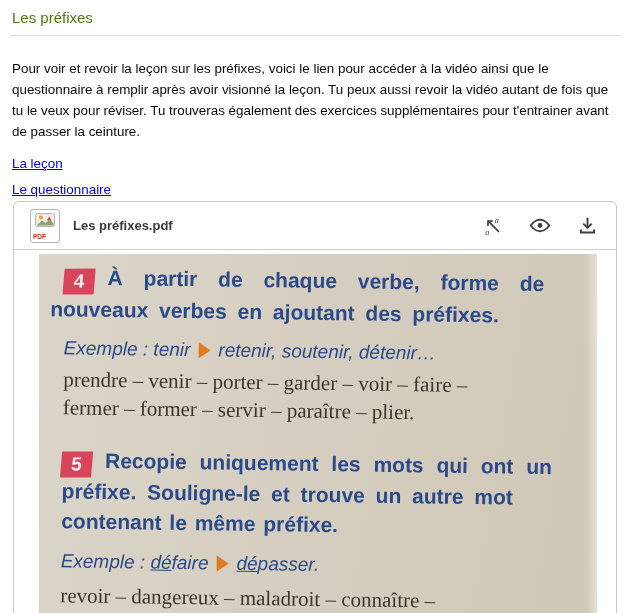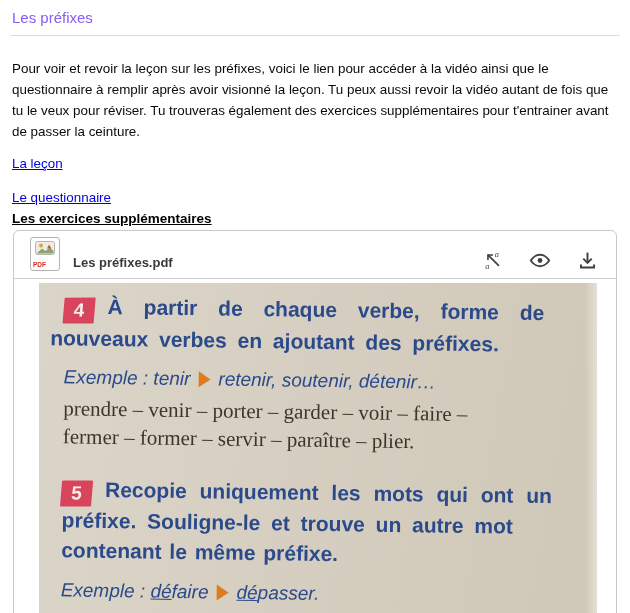--- a/index.html
+++ b/index.html
@@ -7,39 +7,39 @@
   body {
     background: #ffffff;
     font-family: "Liberation Sans", sans-serif;
     color: #000;
     position: relative;
   }
 
   
   .page-title {
     font-size: 15px;
-    color: #8b5cf6;
+    color: #4d7c0f;
     padding: 10px 12px 9px 12px;
     line-height: 16px;
     font-weight: 400;
   }
   .divider { border: none; border-top: 1px solid #dcdcdc; margin: 0 10px; }
 
   .content { padding: 0 12px; }
 
   .intro {
     margin-top: 22px;
     font-size: 13.4px;
     line-height: 21px;
     color: #0a0a0a;
     width: 607px;
   }
 
   .link-row { margin-top: 12px; line-height: 17px; }
-  .link-row.second { margin-top: 16px; }
+  .link-row.second { margin-top: 8px; }
   .link-row a {
     color: #0000e6;
     font-size: 13.4px;
     text-decoration: underline;
     cursor: pointer;
   }
 
   .section-heading {
     margin-top: 4px;
     font-size: 13.5px;
@@ -52,21 +52,21 @@
   
   .attachment-card {
     margin: 3px 0 0 1px;
     width: 604px;
     border: 1px solid #c8c8c8;
     border-radius: 6px;
     background: #fff;
   }
   .card-header {
     display: flex;
-    align-items: flex-end;
+    align-items: center;
     padding: 7px 16px 7px 16px;
     border-bottom: 1px solid #cfcfcf;
     height: 48px;
   }
   .pdf-thumb {
     width: 30px; height: 34px;
     border: 1px solid #b3b3b3;
     border-radius: 3px;
     background: #fff;
     position: relative;
@@ -203,21 +203,20 @@
 
   <p class="intro">Pour voir et revoir la leçon sur les préfixes, voici le lien pour accéder à la vidéo ainsi que le questionnaire à remplir après avoir visionné la leçon. Tu peux aussi revoir la vidéo autant de fois que tu le veux pour réviser. Tu trouveras également des exercices supplémentaires pour t'entrainer avant de passer la ceinture.</p>
 
   <p class="link-row">
     <a href="#">La leçon</a>
   </p>
   <p class="link-row second">
     <a href="#">Le questionnaire</a>
   </p>
 
-  <h3 class="section-heading">Les exercices supplémentaires</h3>
 
   <div class="attachment-card">
 
     <div class="card-header">
 
       <div class="pdf-thumb">
         <svg width="20" height="14" viewBox="0 0 20 14">
           <rect x="0.5" y="0.5" width="19" height="13" rx="2" fill="#efece6" stroke="#b9b4aa"></rect>
           <circle cx="6" cy="4.6" r="2" fill="#e0a23c"></circle>
           <path d="M1.5 12.5l5.5-5 3.5 2.6 4.2-3.6 3.8 3.6v2.4z" fill="#8aa573"></path>

